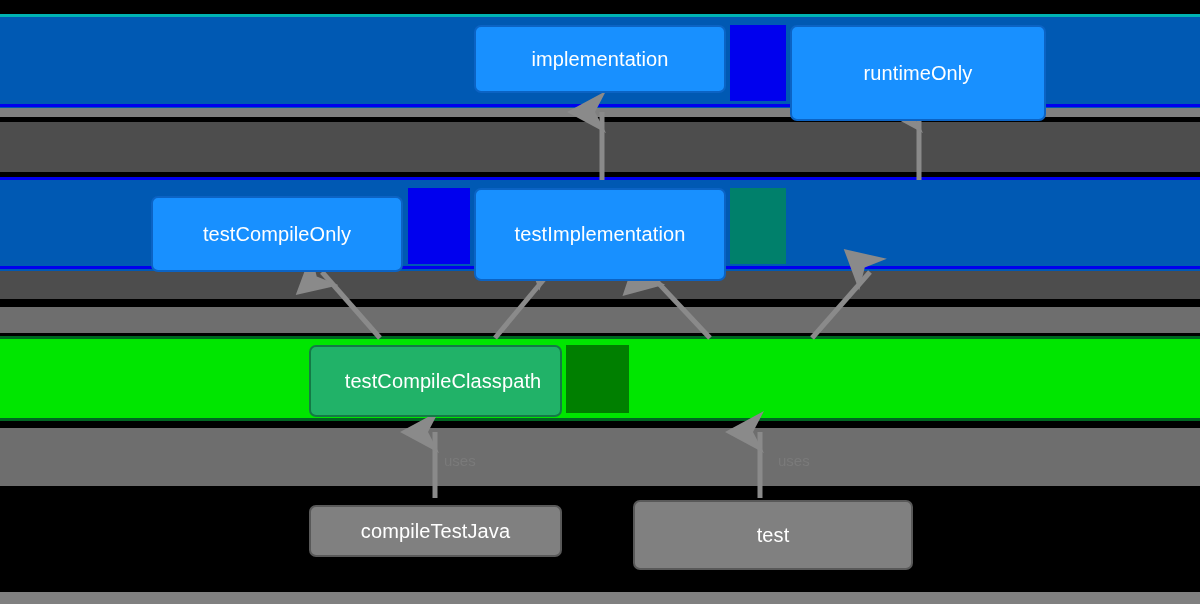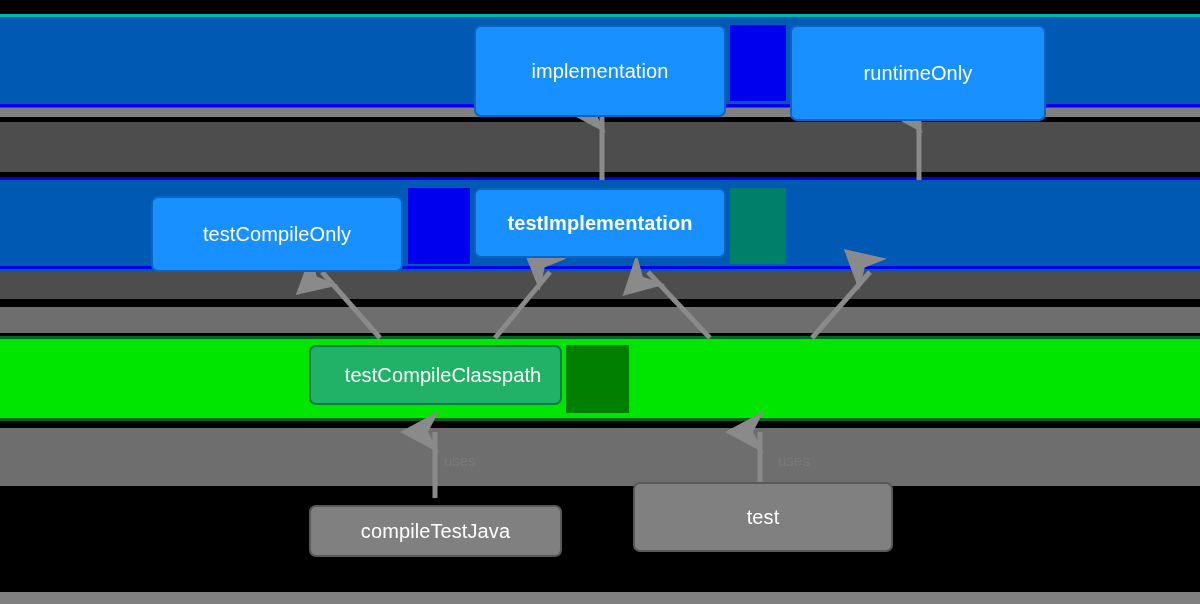--- a/index.html
+++ b/index.html
@@ -152,38 +152,38 @@
 
       <path d="M 435 498 L 435 432"></path>
 
       <path d="M 760 498 L 760 432"></path>
     </g>
   </svg>
 
   <div class="edge-label" style="left:444px;top:452px;">uses</div>
   <div class="edge-label" style="left:778px;top:452px;">uses</div>
 
-  <div class="node node-blue" style="left:474px;top:25px;width:252px;height:92px;align-items:center;">
+  <div class="node node-blue" style="left:474px;top:25px;width:252px;height:68px;align-items:center;">
     <span>implementation</span>
   </div>
   <div class="node node-blue" style="left:790px;top:25px;width:256px;height:96px;">
     <span>runtimeOnly</span>
   </div>
 
   <div class="node node-blue" style="left:151px;top:188px;width:252px;height:76px;margin-top:8px;">
     <span>testCompileOnly</span>
   </div>
-  <div class="node node-blue" style="left:474px;top:188px;width:252px;height:70px;font-weight:bold;">
+  <div class="node node-blue" style="left:474px;top:188px;width:252px;height:93px;">
     <span>testImplementation</span>
   </div>
 
-  <div class="node node-green" style="left:309px;top:345px;width:253px;height:60px;padding-left:15px;">
+  <div class="node node-green" style="left:309px;top:345px;width:253px;height:72px;padding-left:15px;">
     <span>testCompileClasspath</span>
   </div>
 
   <div class="node node-gray" style="left:309px;top:505px;width:253px;height:52px;">
     <span>compileTestJava</span>
   </div>
-  <div class="node node-gray" style="left:633px;top:482px;width:260px;height:70px;">
+  <div class="node node-gray" style="left:633px;top:500px;width:280px;height:70px;">
     <span>test</span>
   </div>
 
 </div>
 
 </body></html>

